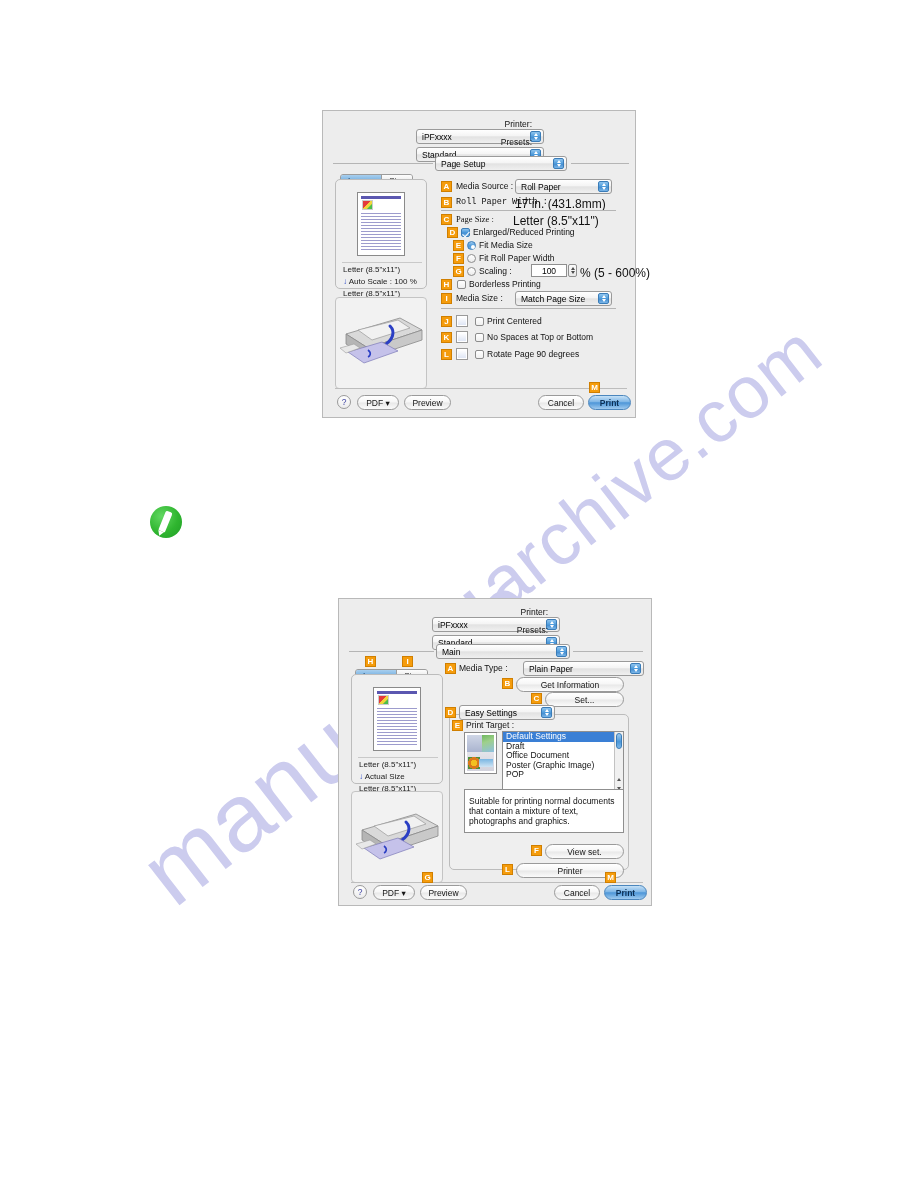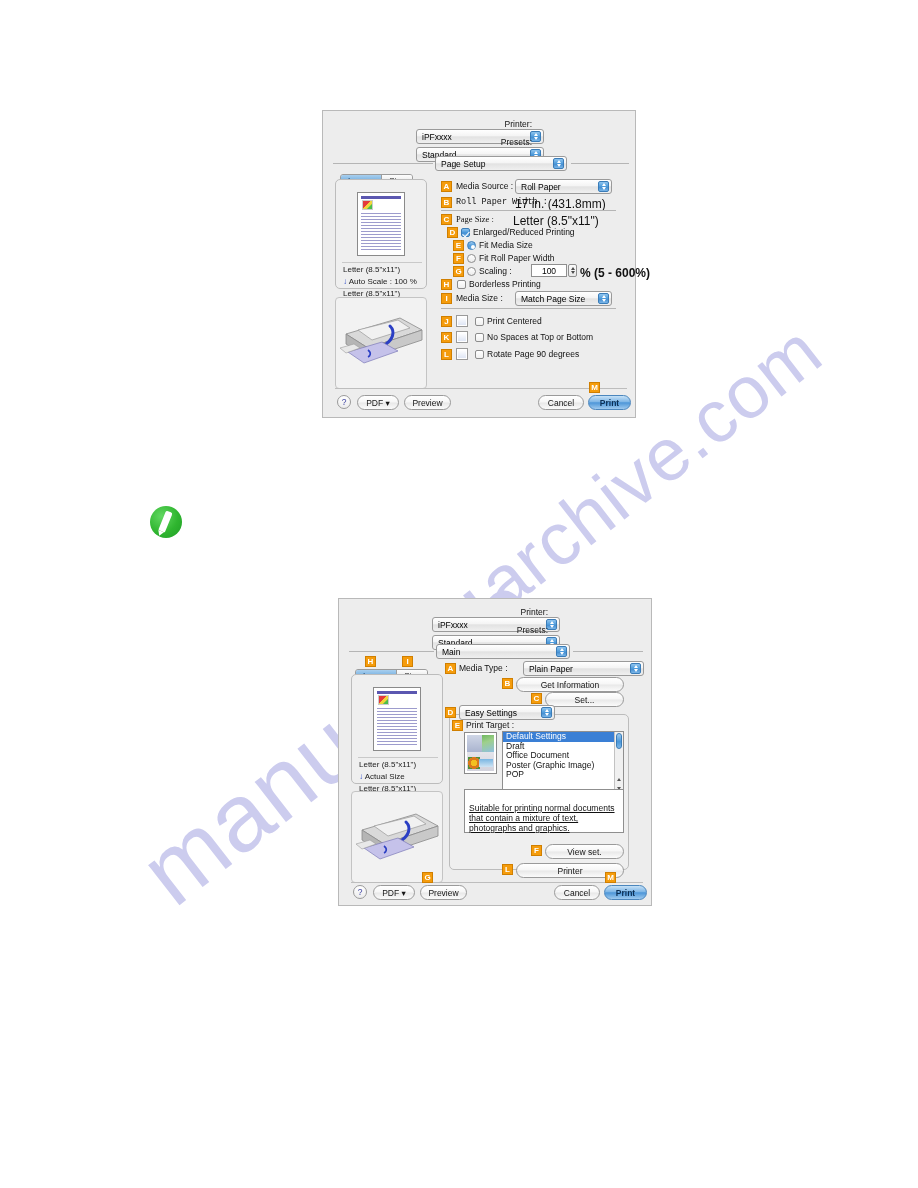--- a/index.html
+++ b/index.html
@@ -335,23 +335,22 @@
   .vscroll .btns i.up { top: 2px; border-bottom: 3.5px solid #555; }
   .vscroll .btns i.dn { bottom: 2px; border-top: 3.5px solid #555; }
 
   
   .descbox {
     position: absolute;
     background: #ffffff;
     border: 1px solid #8f8f8f;
     font-size: 8.5px;
     line-height: 10px;
-    padding: 13px 4px;
+    padding: 6px 4px;
     color: #111;
-    text-decoration: underline;
   }
 
   
   .tgt-thumb {
     position: absolute;
     background: #ffffff;
     border: 1px solid #8a8a8a;
     overflow: hidden;
   }
   .tgt-thumb .half-top {
@@ -528,21 +527,21 @@
       <div class="rowlabel" style="left:156px; top:142px;">Fit Roll Paper Width</div>
 
       <div class="badge" style="left:130px; top:155px;">G</div>
       <div class="rb" style="left:144px; top:156px;"></div>
       <div class="rowlabel" style="left:156px; top:155px;">Scaling :</div>
       <div class="numfield" style="left:208px; top:153px; width:36px;">100</div>
       <div class="stepper" style="left:245px; top:153px;">
           <i class="up"></i>
           <i class="dn"></i>
         </div>
-      <div class="rowvalue" style="left:257px; top:155px;font-weight:bold;">% (5 - 600%)</div>
+      <div class="rowvalue" style="left:257px; top:155px;">% (5 - 600%)</div>
 
       <div class="badge" style="left:118px; top:168px;">H</div>
       <div class="cb" style="left:134px; top:169px;"></div>
       <div class="rowlabel" style="left:146px; top:168px;">Borderless Printing</div>
 
       <div class="badge" style="left:118px; top:182px;">I</div>
       <div class="rowlabel" style="left:133px; top:182px;">Media Size :</div>
       <div class="popup" style="position:absolute; left:192px; top:180px; width:97px;">
         <span>Match Page Size</span>
         <span class="arrowbox">

